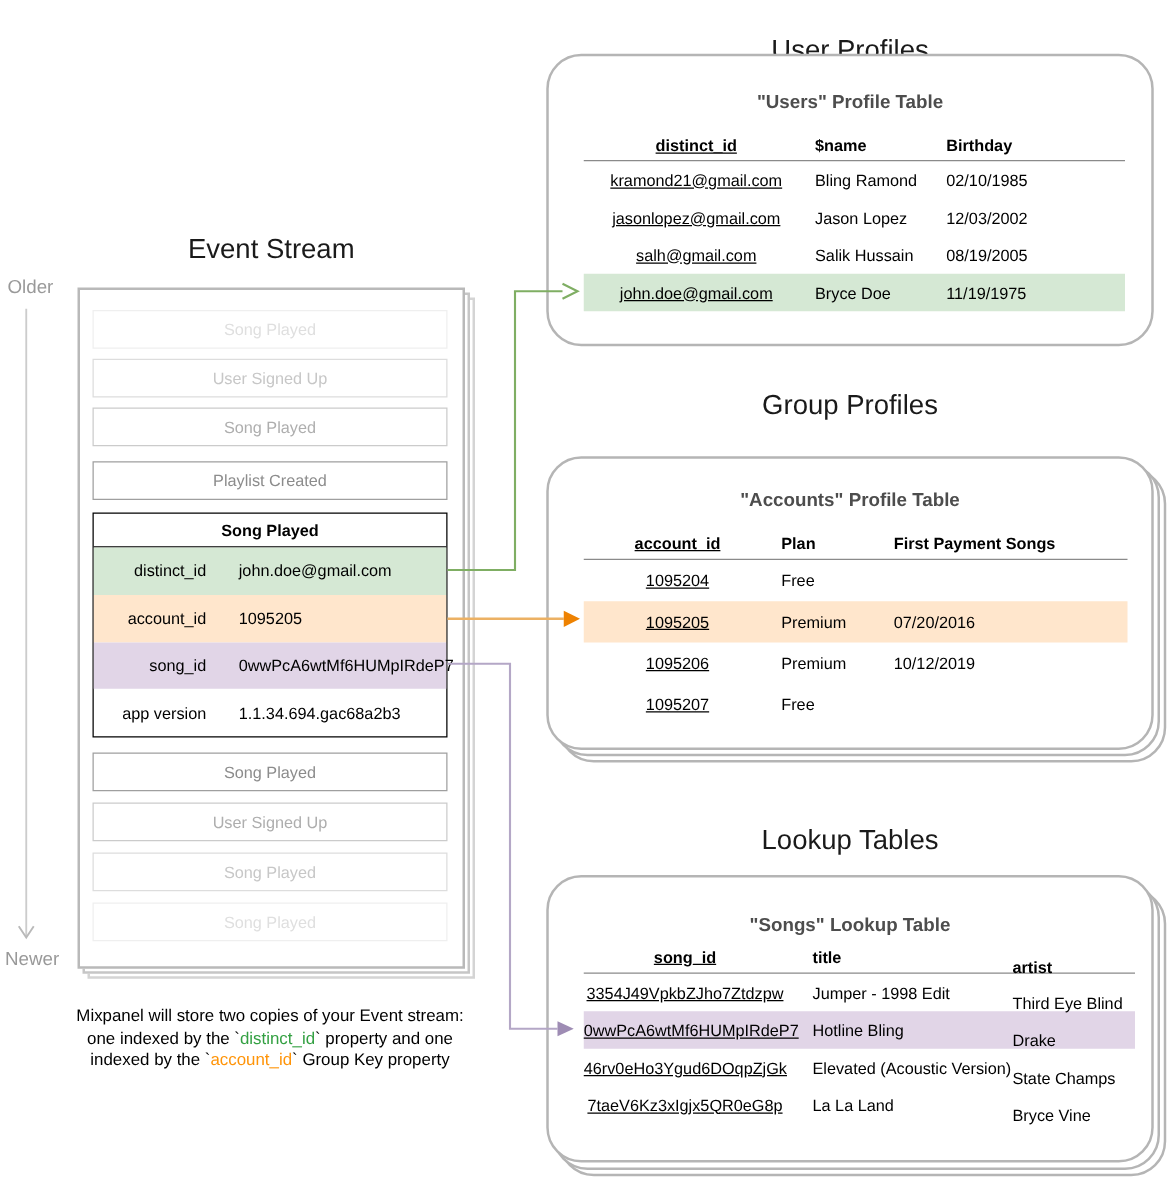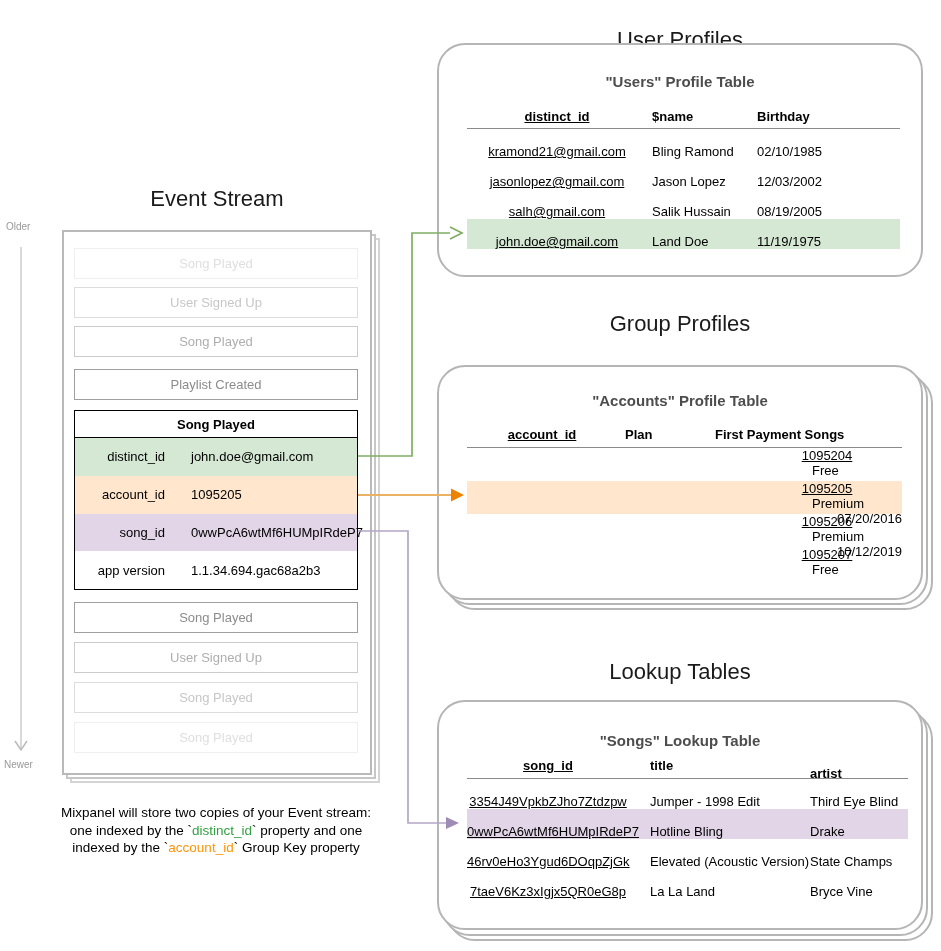--- a/index.html
+++ b/index.html
@@ -7,21 +7,21 @@
            font-family:"Liberation Sans", sans-serif; overflow:hidden;}
 
   
   .sec-title {position:absolute; font-size:22px; color:#1a1a1a; text-align:center;}
   .title-es {left:62px; top:186px; width:310px;}
   .title-up {left:437px; top:2px;  width:486px;margin-top:25px;}
   .title-gp {left:437px; top:311px; width:486px;}
   .title-lt {left:437px; top:659px; width:486px;}
 
   
-  .tl-label {position:absolute; font-size:10px; color:#999;}
+  .tl-label {position:absolute; font-size:15px; color:#999;}
   .lbl-older {left:6px; top:221px;}
   .lbl-newer {left:4px; top:759px;}
 
   
   .es-layer {position:absolute; width:310px; height:545px; background:#fff;
              box-sizing:border-box; border:2px solid #cccccc;}
   .es-l3 {left:70px; top:238px; border-color:#d4d4d4;}
   .es-l2 {left:66px; top:234px; border-color:#c6c6c6;}
   .es-main {left:62px; top:230px; border-color:#b9b9b9;}
 
@@ -57,34 +57,34 @@
   .card-songs-l2 {left:442px; top:706px; height:230px;}
   .card-songs    {left:437px; top:700px; height:230px;}
 
   .card-title {position:absolute; left:437px; width:486px; text-align:center;
                font-size:15px; font-weight:bold; color:#4d4d4d;}
   .ct-users {top:73px;} .ct-acc {top:392px;} .ct-songs {top:732px;}
 
   
   .ptable {position:absolute; font-size:13px; color:#000;}
   .thead {display:flex; align-items:center; border-bottom:1px solid #8a8a8a;}
-  .trow  {display:flex; align-items:flex-end;}
+  .trow  {display:flex; align-items:center;}
   .head  {font-weight:bold;}
   .key-col {text-align:center; text-decoration:underline;}
 
   .t-users {left:467px; top:104px; width:433px;}
   .t-users .thead {height:24px;}
   .t-users .trow  {height:30px;}
   .t-users .c1 {width:180px;}
   .t-users .c2 {width:105px; margin-left:5px;}
   .t-users .c3 {flex:1;}
 
   .t-accounts {left:467px; top:422px; width:435px;}
   .t-accounts .thead {height:25px;}
-  .t-accounts .trow  {height:33px;flex-direction:column;}
+  .t-accounts .trow  {height:33px;}
   .t-accounts .c1 {width:150px;}
   .t-accounts .c2 {width:90px; margin-left:8px;}
   .t-accounts .c3 {flex:1;}
 
   .t-songs {left:467px; top:753px; width:441px;}
   .t-songs .thead {height:25px;}
   .t-songs .trow  {height:30px;}
   .t-songs .c1 {width:162px;}
   .t-songs .c2 {width:160px; margin-left:21px;}
   .t-songs .c3 {flex:1;margin-top:16px;}
@@ -172,21 +172,21 @@
       <span class="c2">Jason Lopez</span>
       <span class="c3">12/03/2002</span>
     </div>
     <div class="trow">
       <span class="c1 key-col">salh@gmail.com</span>
       <span class="c2">Salik Hussain</span>
       <span class="c3">08/19/2005</span>
     </div>
     <div class="trow hl-green">
       <span class="c1 key-col">john.doe@gmail.com</span>
-      <span class="c2">Land Doe</span>
+      <span class="c2">Bryce Doe</span>
       <span class="c3">11/19/1975</span>
     </div>
   </div>
 
   <div class="card card-acc-l3"></div>
   <div class="card card-acc-l2"></div>
   <div class="card card-acc"></div>
   <div class="card-title ct-acc">"Accounts" Profile Table</div>
   <div class="ptable t-accounts">
     <div class="thead">

